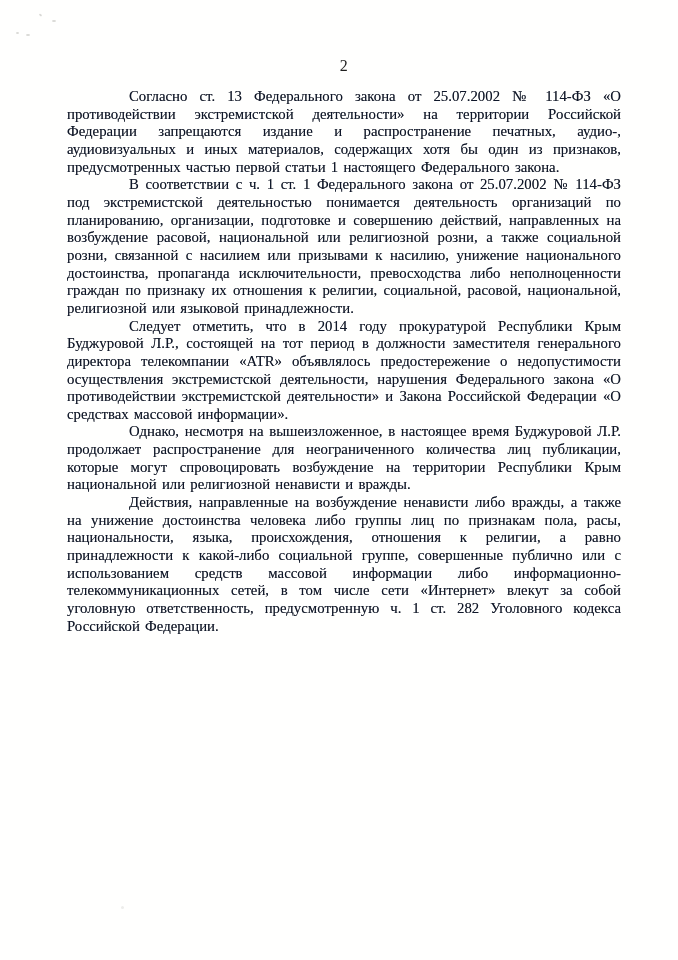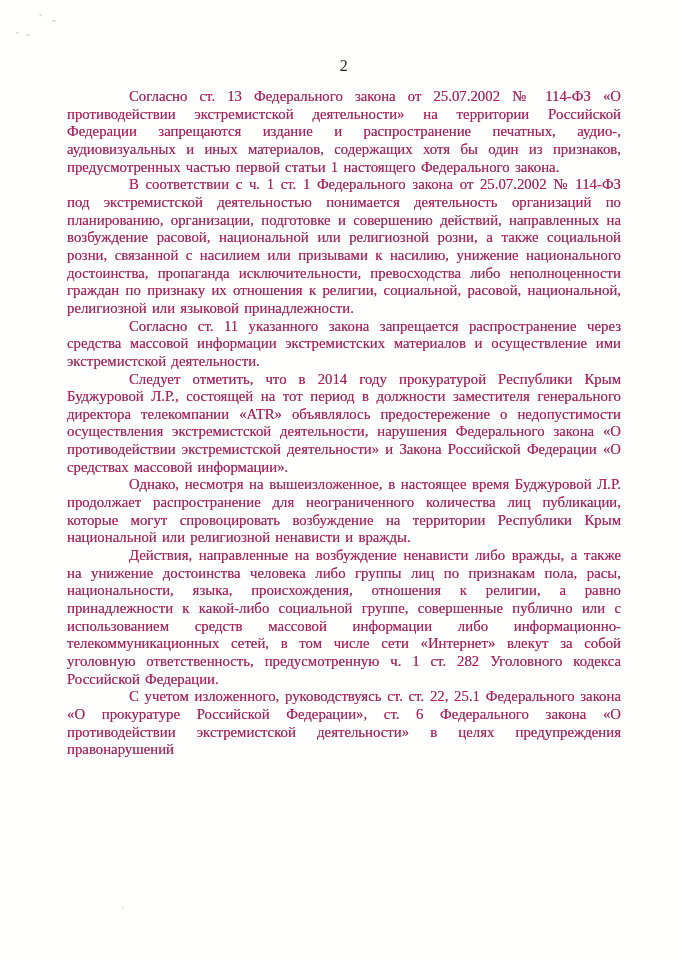--- a/index.html
+++ b/index.html
@@ -47,21 +47,21 @@
     margin-bottom: 13px;
     letter-spacing: 0.5px;
   }
 
   .body-text p {
     text-align: justify;
     text-indent: 62px;
     font-size: 14.8px;
     line-height: 17.65px;
     word-spacing: 1.5px;
-    color: #be185d;
+    color: #0f172a;
     
     text-shadow: 0 0 0.4px rgba(33,33,33,0.55);
   }
 </style>
 </head>
 <body>
 
 <div class="page">
 
   <div class="speck s1"></div>
@@ -70,21 +70,19 @@
   <div class="speck s4"></div>
   <div class="speck s5"></div>
 
   <div class="content">
 
     <div class="page-number">2</div>
 
     <div class="body-text">
       <p>Согласно ст. 13 Федерального закона от 25.07.2002 № 114-ФЗ «О противодействии экстремистской деятельности» на территории Российской Федерации запрещаются издание и распространение печатных, аудио-, аудиовизуальных и иных материалов, содержащих хотя бы один из признаков, предусмотренных частью первой статьи 1 настоящего Федерального закона.</p>
       <p>В соответствии с ч. 1 ст. 1 Федерального закона от 25.07.2002 № 114-ФЗ под экстремистской деятельностью понимается деятельность организаций по планированию, организации, подготовке и совершению действий, направленных на возбуждение расовой, национальной или религиозной розни, а также социальной розни, связанной с насилием или призывами к насилию, унижение национального достоинства, пропаганда исключительности, превосходства либо неполноценности граждан по признаку их отношения к религии, социальной, расовой, национальной, религиозной или языковой принадлежности.</p>
-      <p>Согласно ст. 11 указанного закона запрещается распространение через средства массовой информации экстремистских материалов и осуществление ими экстремистской деятельности.</p>
       <p>Следует отметить, что в 2014 году прокуратурой Республики Крым Буджуровой Л.Р., состоящей на тот период в должности заместителя генерального директора телекомпании «ATR» объявлялось предостережение о недопустимости осуществления экстремистской деятельности, нарушения Федерального закона «О противодействии экстремистской деятельности» и Закона Российской Федерации «О средствах массовой информации».</p>
       <p>Однако, несмотря на вышеизложенное, в настоящее время Буджуровой Л.Р. продолжает распространение для неограниченного количества лиц публикации, которые могут спровоцировать возбуждение на территории Республики Крым национальной или религиозной ненависти и вражды.</p>
       <p>Действия, направленные на возбуждение ненависти либо вражды, а также на унижение достоинства человека либо группы лиц по признакам пола, расы, национальности, языка, происхождения, отношения к религии, а равно принадлежности к какой-либо социальной группе, совершенные публично или с использованием средств массовой информации либо информационно-телекоммуникационных сетей, в том числе сети «Интернет» влекут за собой уголовную ответственность, предусмотренную ч. 1 ст. 282 Уголовного кодекса Российской Федерации.</p>
-      <p>С учетом изложенного, руководствуясь ст. ст. 22, 25.1 Федерального закона «О прокуратуре Российской Федерации», ст. 6 Федерального закона «О противодействии экстремистской деятельности» в целях предупреждения правонарушений</p>
     </div>
 
   </div>
 </div>
 
 </body></html>

